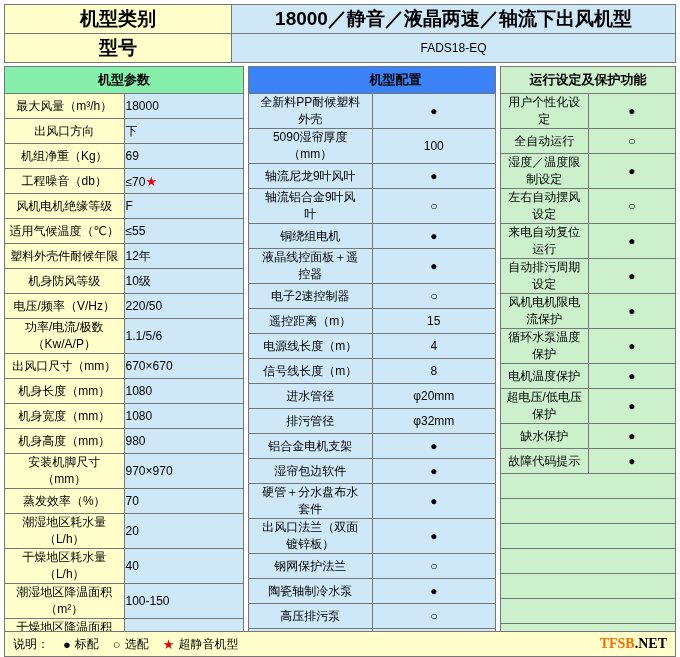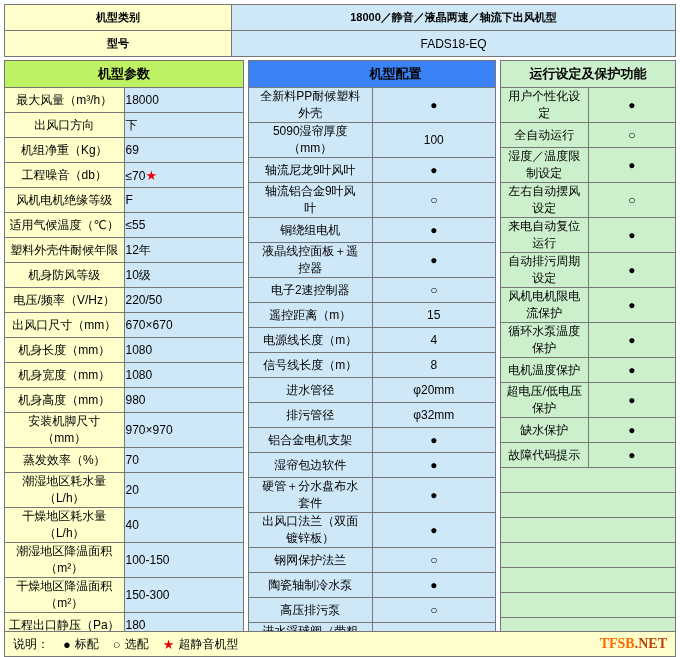--- a/index.html
+++ b/index.html
@@ -13,41 +13,41 @@
   table{border-collapse:collapse;}
   .page{width:680px;height:657px;position:relative;box-sizing:border-box;}
 
   
   .hdr{width:672px;margin:4px auto 0 auto;table-layout:fixed;}
   .hdr td{
     border:1px solid #777;
     height:23px;
     text-align:center;
     font-weight:bold;
-    font-size:11px;
+    font-size:19px;
   }
   .hdr td.lbl{width:224px;background:#ffffcc;}
   .hdr td.val{background:#cfe8f8;}
   .hdr td.val2{background:#cfe8f8;font-weight:normal;font-size:12px;}
 
   
   .main{width:672px;margin:3px auto 0 auto;table-layout:fixed;}
   .main>tbody>tr>td{vertical-align:top;padding:0;border:0;}
   .colA{width:240px;}
   .colgap{width:4px;}
   .colB{width:248px;}
   .colC{width:176px;}
 
   .sect{width:100%;table-layout:fixed;}
   .sect td{border:1px solid #777;height:22px;font-size:12px;}
   .sect td.title{
     text-align:center;font-weight:bold;font-size:13px;height:24px;
   }
   
-  .colA .sect td.title{background:#bef264;}
+  .colA .sect td.title{background:#86efac;}
   .colA .sect td.name{background:#ffffcc;text-align:center;padding:0 2px;}
   .colA .sect td.val{background:#cfe8f8;width:88px;}
   
   .colB .sect td.title{background:#3b82f6;padding-left:48px;}
   .colB .sect td.name{background:#cfe8f8;text-align:center;padding:0 10px;}
   .colB .sect td.val{background:#cfe8f8;text-align:center;width:46px;}
   
   .colC .sect td.title{background:#ccf0cc;}
   .colC .sect td.name{background:#ccf0cc;text-align:center;padding:0 2px;}
   .colC .sect td.val{background:#ccf0cc;text-align:center;width:34px;}
@@ -65,21 +65,21 @@
   .footer .inner{
     display:flex;align-items:center;height:100%;padding-left:8px;gap:14px;
     font-size:12px;
   }
   .footer .it{display:flex;align-items:center;gap:4px;}
   .wm{
     position:absolute;right:8px;top:50%;transform:translateY(-50%);
     font-weight:bold;font-size:14px;color:#ff6a00;letter-spacing:0px;
     font-family:"Liberation Serif","DejaVu Serif",serif;
   }
-  .wm .b{color:#c2410c;}
+  .wm .b{color:#000000;}
 </style>
 </head>
 <body>
 
 <div class="page">
 
   <table class="hdr">
     <tbody>
       <tr>
         <td class="lbl">机型类别</td>
@@ -129,20 +129,24 @@
                   <td class="name">塑料外壳件耐候年限</td>
                   <td class="val">12年</td>
                 </tr>
               <tr>
                   <td class="name">机身防风等级</td>
                   <td class="val">10级</td>
                 </tr>
               <tr>
                   <td class="name">电压/频率（V/Hz）</td>
                   <td class="val">220/50</td>
+                </tr>
+              <tr>
+                  <td class="name">功率/电流/极数（Kw/A/P）</td>
+                  <td class="val">1.1/5/6</td>
                 </tr>
               <tr>
                   <td class="name">出风口尺寸（mm）</td>
                   <td class="val">670×670</td>
                 </tr>
               <tr>
                   <td class="name">机身长度（mm）</td>
                   <td class="val">1080</td>
                 </tr>
               <tr>

